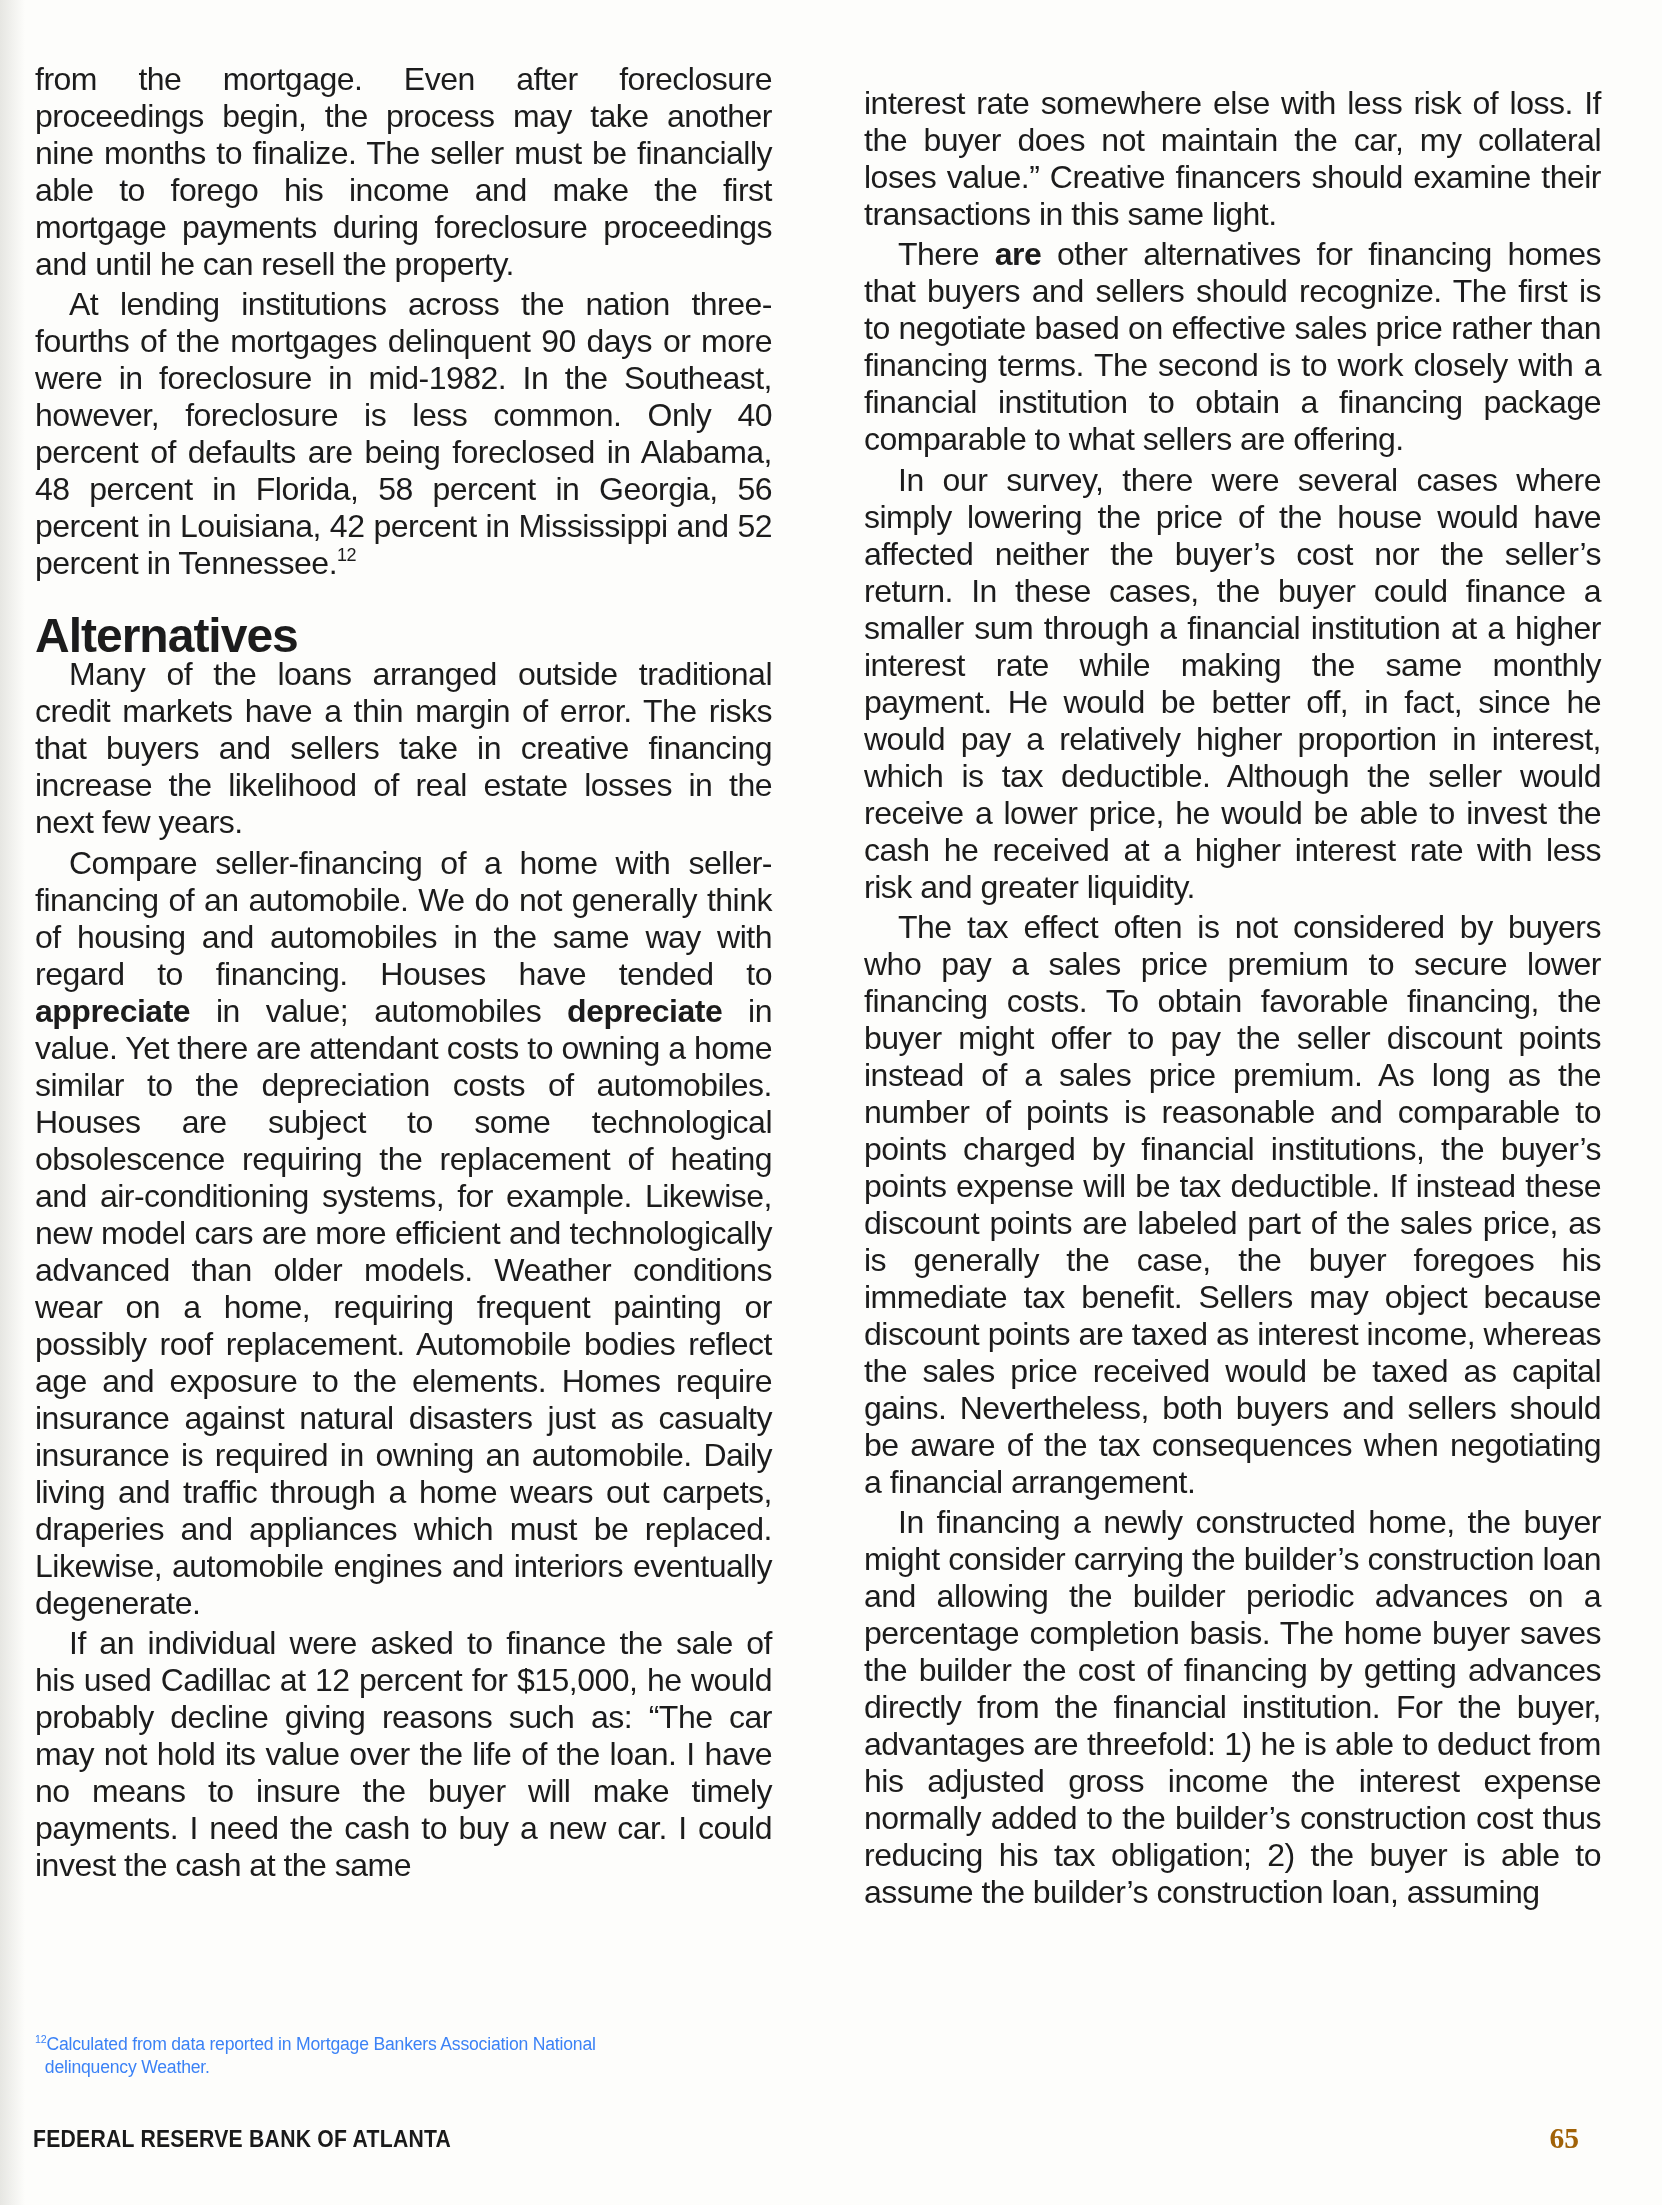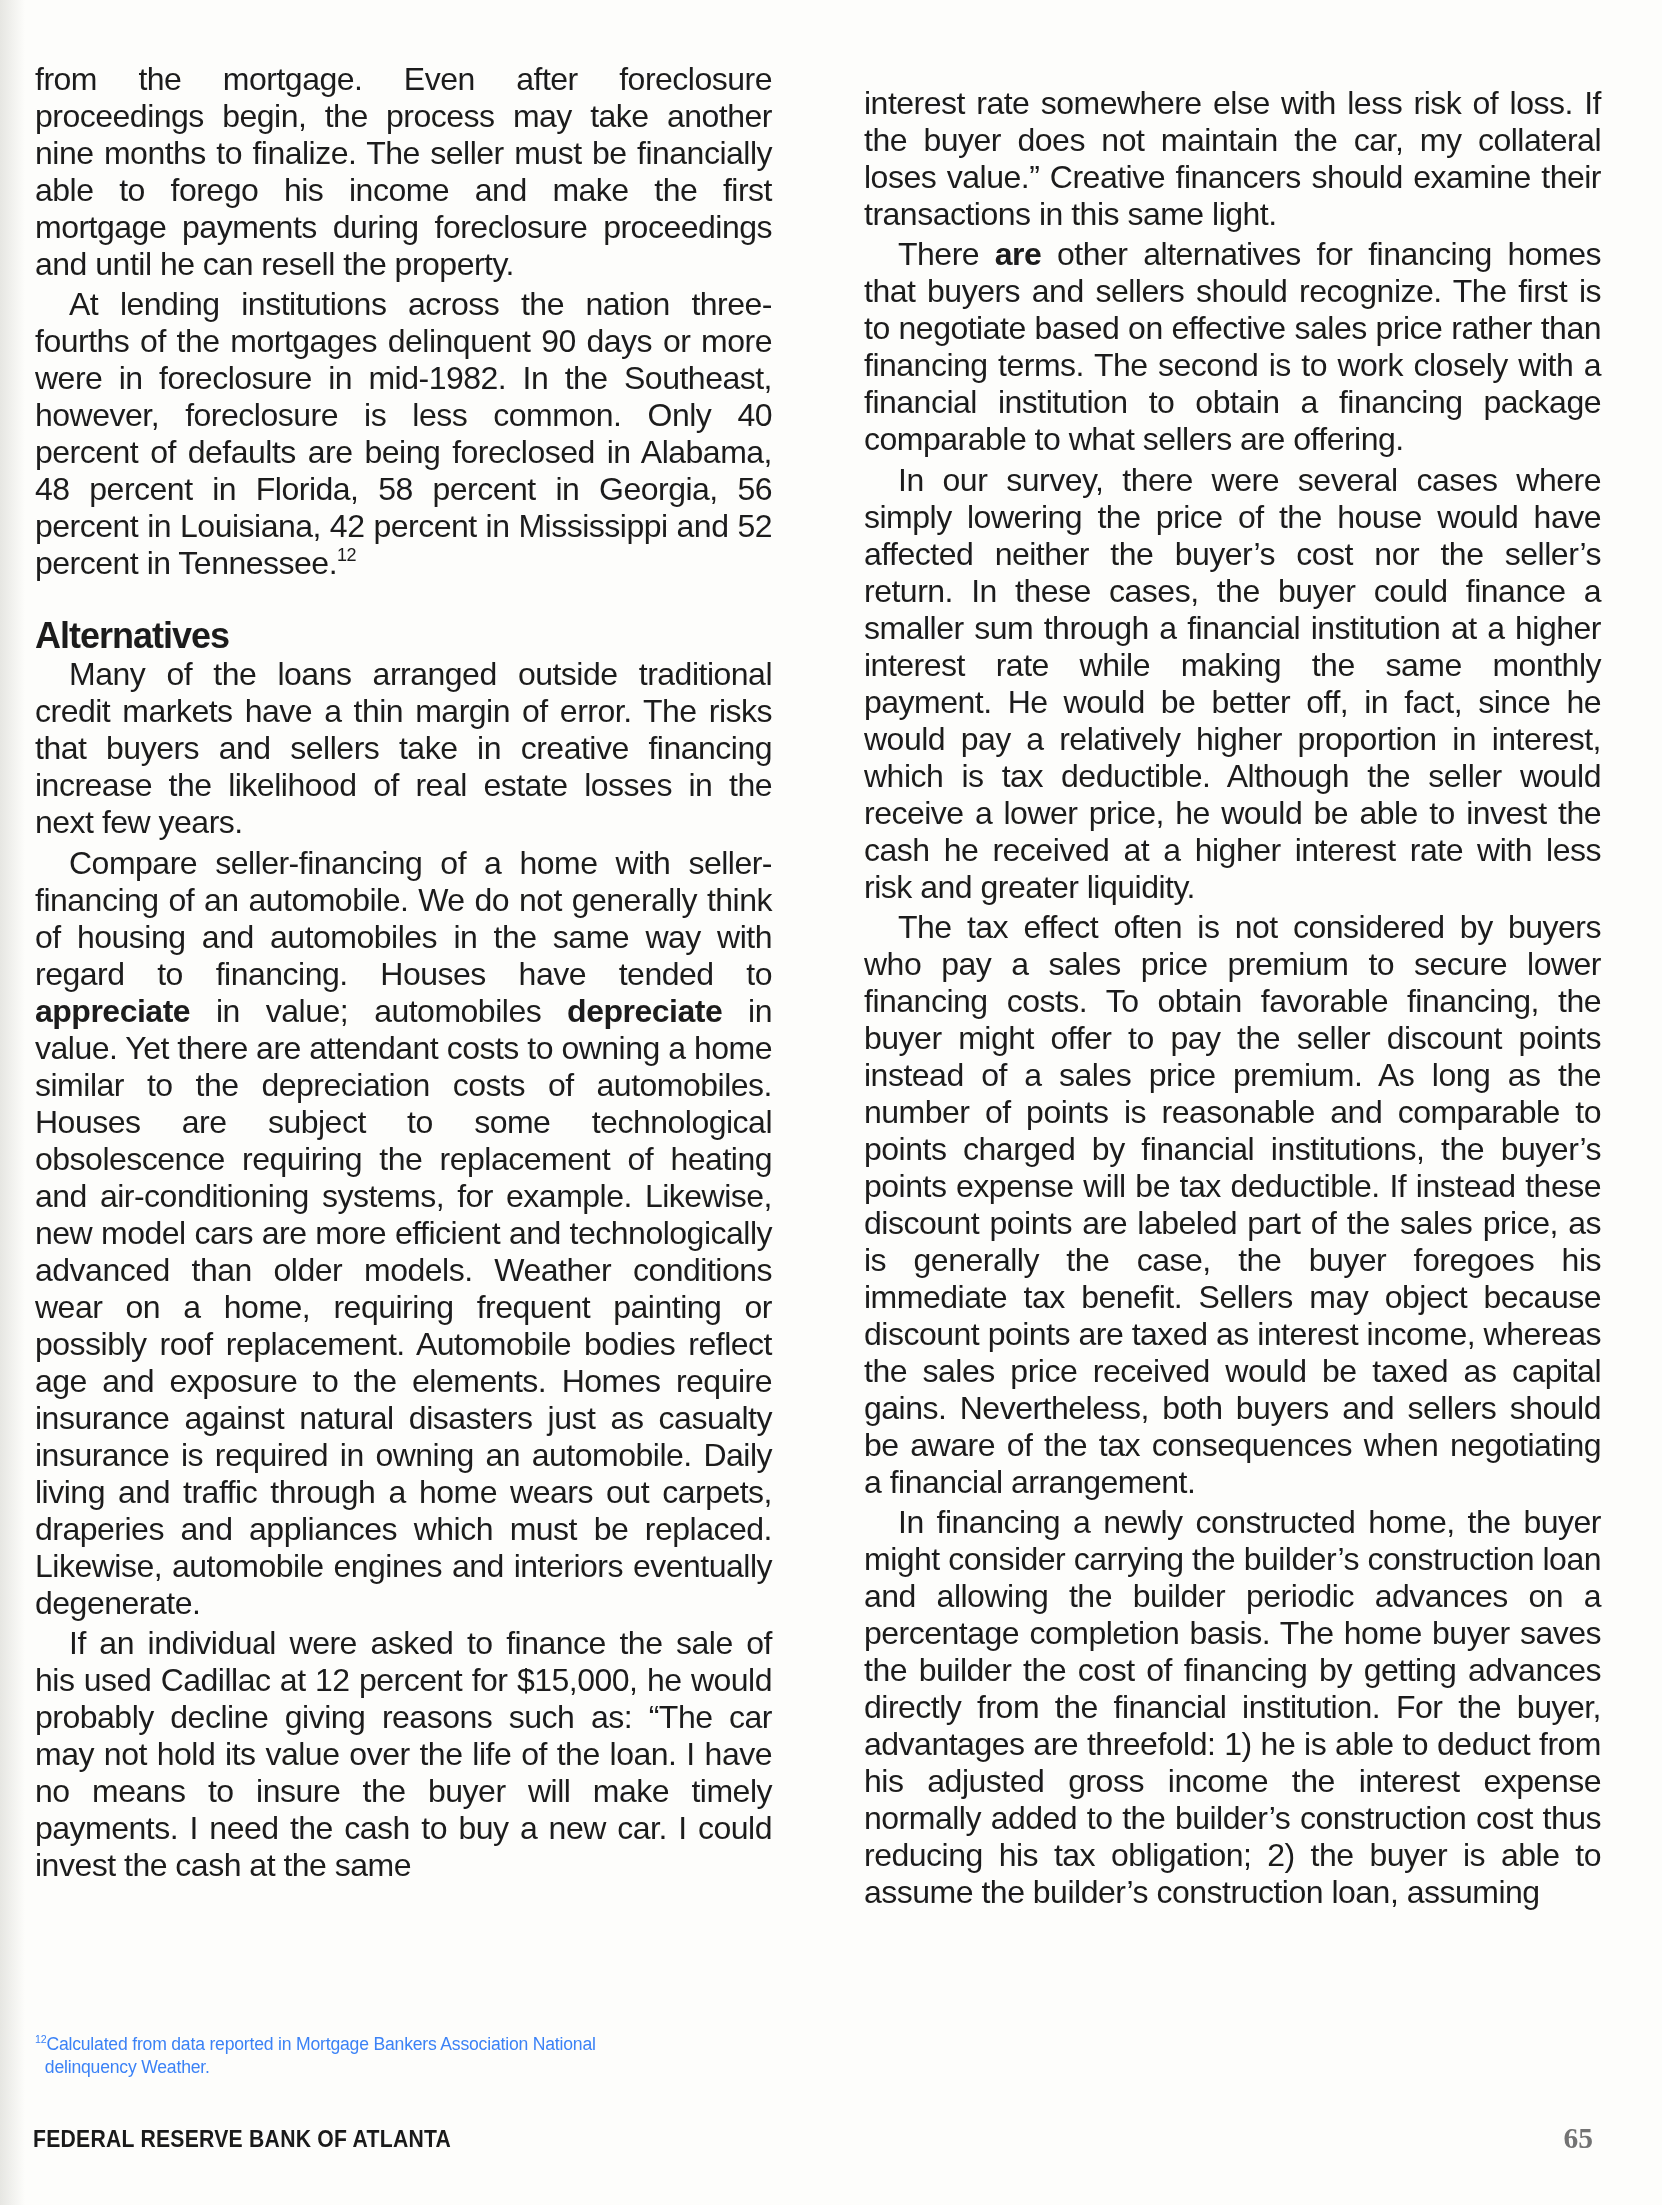--- a/index.html
+++ b/index.html
@@ -18,38 +18,38 @@
     font-size: 32px; line-height: 37px;
     text-align: justify; letter-spacing: -0.5px;
     transform-origin: left top;
   }
   .col-left { left: 35px; }
   .col-right { left: 864px; top: 85px; }
   .col p { margin: 0; text-indent: 34px; }
   .col p.noindent { text-indent: 0; }
   .col p + p { margin-top: 3.3px; }
   .col h2 {
-    margin: 33px 0 0 0; font-size: 36px; line-height: 41px;
+    margin: 33px 0 0 0; font-size: 48px; line-height: 41px;
     font-weight: bold; letter-spacing: -1px;
   }
   sup { font-size: 18px; line-height: 0; vertical-align: 13px; }
   .footnote {
     position: absolute; left: 35px; top: 2028px; width: 737px;
     font-size: 17.6px; line-height: 23px; letter-spacing: -0.2px; color: #3b82f6;
   }
   .footnote .fn-num { font-size: 10.6px; vertical-align: 7.4px; }
   .footnote .fn-cont { display: block; padding-left: 9.8px; }
   .footer-left {
     position: absolute; left: 33px; top: 2125px;
     font-size: 24.6px; font-weight: bold; letter-spacing: 0.3px; color: #1a1a1a;
     transform: scaleX(0.86); transform-origin: left top;
   }
   .footer-right {
-    position: absolute; right: 70px; top: 2122px;
-    font-family: "Liberation Serif", serif; font-size: 29.5px; font-weight: bold; color: #737373;
+    position: absolute; right: 84px; top: 2122px;
+    font-family: "Liberation Serif", serif; font-size: 29.5px; font-weight: bold; color: #a16207;
   }
 </style>
 </head>
 <body>
 
 <div class="edge-shade"></div>
 
 <div class="col col-left">
   <div>
       <p class="noindent"><span>from the mortgage. Even after foreclosure proceedings begin, the process may take another nine months to finalize. The seller must be financially able to forego his income and make the first mortgage payments during foreclosure proceedings and until he can resell the property.</span></p>

